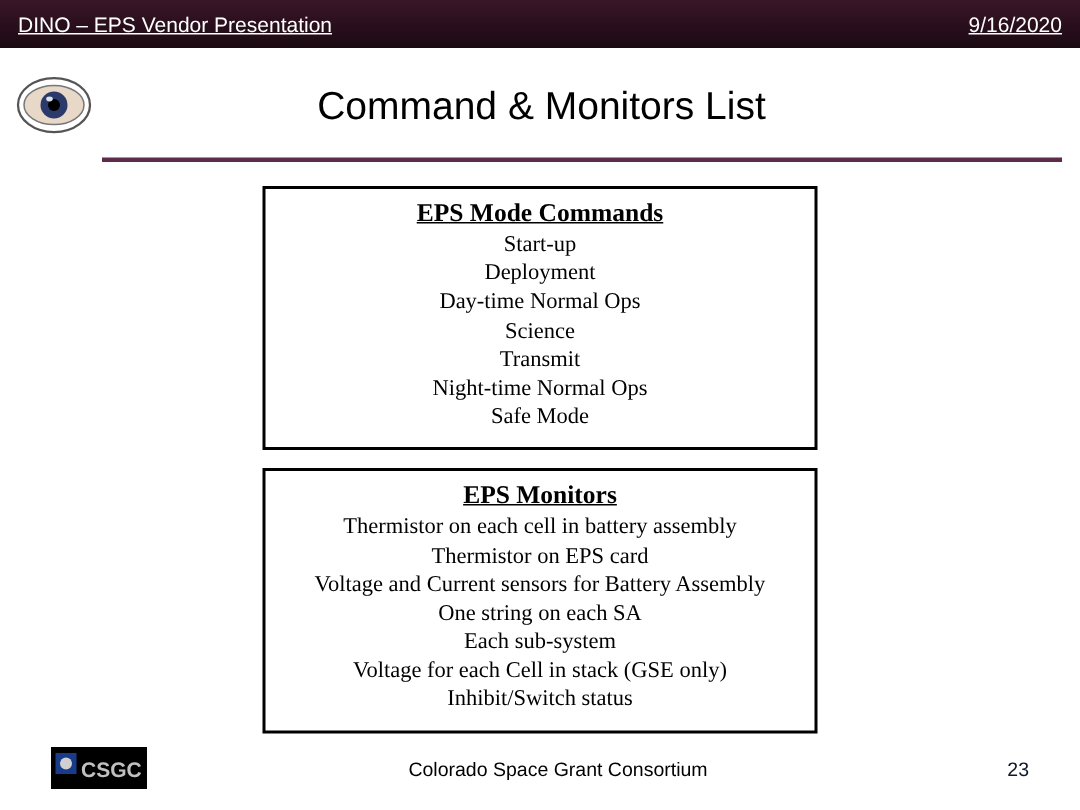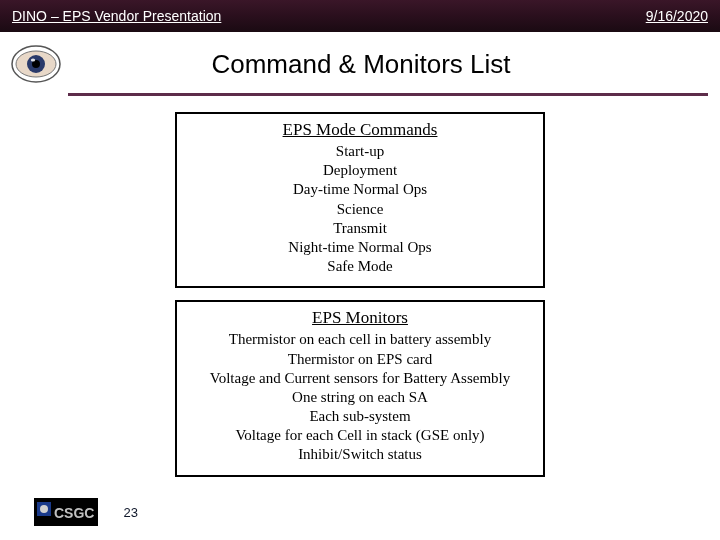--- a/index.html
+++ b/index.html
@@ -21,21 +21,21 @@
     align-items: center;
     padding: 0 12px;
     box-sizing: border-box;
     color: #fff;
     font-size: 14px;
     text-decoration: underline;
   }
   .logo-row {
     display: flex;
     align-items: center;
-    height: 64px;
+    height: 76px;
     position: relative;
     justify-content: flex-end;
   }
   .eye-logo {
     width: 52px;
     height: 42px;
     margin-left: 10px;
     flex-shrink: 0;
   }
   .title-area {
@@ -63,21 +63,21 @@
   }
   .box {
     border: 2px solid #000;
     width: 350px;
     padding: 6px 8px 10px 8px;
     text-align: center;
     font-family: "Times New Roman", Times, serif;
     margin-bottom: 12px;
   }
   .box-title {
-    font-weight: normal;
+    font-weight: bold;
     text-decoration: underline;
     font-size: 17px;
     margin-bottom: 2px;
   }
   .box-line {
     font-size: 15px;
     line-height: 1.28;
   }
   .footer {
     position: absolute;
@@ -154,14 +154,15 @@
 
 </div>
 
 <div class="footer">
   <svg class="footer-logo" viewBox="0 0 64 28">
     <rect x="0" y="0" width="64" height="28" fill="#000"></rect>
     <rect x="3" y="4" width="14" height="14" fill="#1a3a8a"></rect>
     <circle cx="10" cy="11" r="4" fill="#d0d0d0"></circle>
     <text x="20" y="20" font-family="Arial" font-weight="bold" font-size="14" fill="#c0c0c0">CSGC</text>
   </svg>
+  <div class="footer-text">Colorado Space Grant Consortium</div>
   <div class="page-num">23</div>
 </div>
 
 </body></html>

